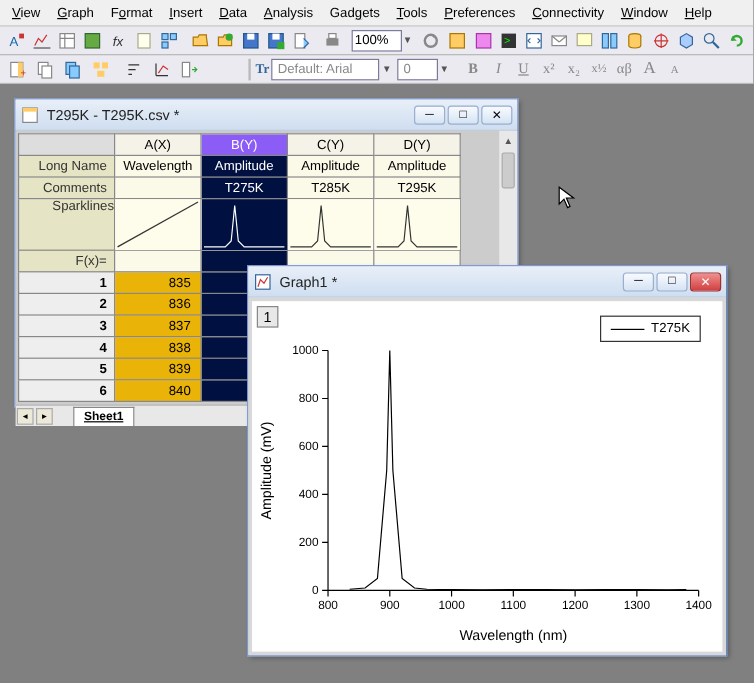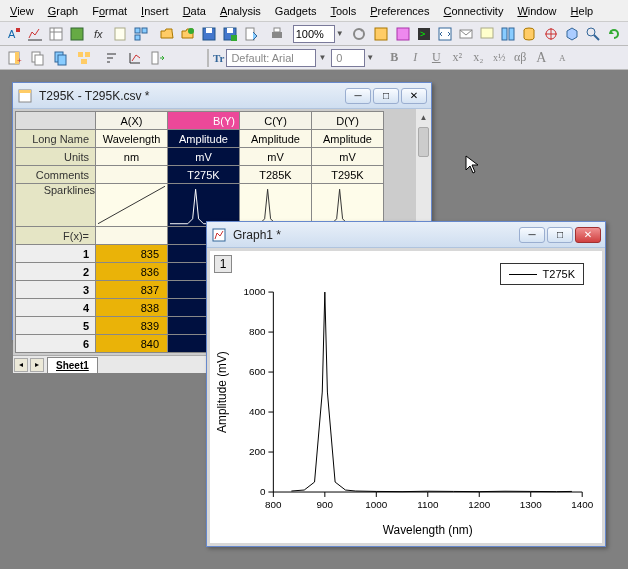--- a/index.html
+++ b/index.html
@@ -31,38 +31,38 @@
 .winbtns { display: flex; gap: 2px; }
 .winbtn { width: 26px; height: 16px; border: 1px solid #9aaed0; border-radius: 3px; background: linear-gradient(#f8fbff,#d5e3f3); display: inline-flex; align-items: center; justify-content: center; cursor: pointer; font-size: 10px; }
 .winbtn.red { background: linear-gradient(#f09090,#d04040); color: white; border-color: #a03030; }
 
 
 .ws-body { background: #ccc; padding: 2px; }
 .ws-table { border-collapse: collapse; background: white; font-size: 11px; }
 .ws-table td, .ws-table th { border: 1px solid #888; padding: 2px 4px; text-align: center; height: 18px; }
 .ws-table .rowhead { background: #e5e5c5; text-align: right; padding-right: 6px; width: 80px; font-weight: normal; color: #333; }
 .ws-table .colhead { background: #f5f3e8; width: 72px; font-weight: normal; }
-.ws-table .colhead.sel { background: #ec4899; color: white; text-align: right; }
+.ws-table .colhead.sel { background: #8b5cf6; color: white; }
 .ws-table .meta { background: #fbf9e8; }
 .ws-table .meta.sel { background: #001040; color: white; }
 .ws-table .numcell { text-align: right; padding-right: 8px; background: #eab308; }
 .ws-table .numcell.sel { background: #001040; color: white; }
 .ws-table .rownum { background: #eee; text-align: right; padding-right: 6px; width: 80px; }
 .spark { height: 42px !important; padding: 0 !important; }
 .spark-cell { background: #fefcea; position: relative; }
 .spark-cell.sel { background: #001040; }
 .spark svg { width: 100%; height: 42px; display: block; }
 
 .ws-scroll-v { position: absolute; right: 0; top: 26px; bottom: 18px; width: 16px; background: #e8e8e8; border-left: 1px solid #ccc; }
 .ws-scroll-v .thumb { position: absolute; left: 2px; right: 2px; top: 18px; height: 30px; background: #ccc; border: 1px solid #aaa; border-radius: 2px; }
 .ws-scroll-v .arr { position: absolute; left: 0; right: 0; height: 16px; display: flex; align-items: center; justify-content: center; font-size: 8px; color: #555; }
 
 .sheet-tabs { height: 18px; background: #e8e8e8; display: flex; align-items: center; border-top: 1px solid #aaa; font-size: 10px; }
 .sheet-tabs .navbtn { width: 14px; height: 14px; border: 1px solid #aaa; margin: 0 1px; display: flex; align-items: center; justify-content: center; font-size: 8px; background: #ece9d8; }
-.sheet-tabs .tab { padding: 2px 8px; background: white; border: 1px solid #888; border-bottom: none; font-weight: bold; margin-left: 2px; text-decoration: underline; }
+.sheet-tabs .tab { padding: 2px 8px; background: white; border: 1px solid #888; border-bottom: none; font-weight: bold; margin-left: 16px; text-decoration: underline; }
 
 
 .graph-body { background: #d8d8d8; padding: 1px; position: relative; }
 .plot-area { background: white; margin: 2px; position: relative; height: 292px; }
 .layer-num { position: absolute; left: 4px; top: 4px; width: 18px; height: 18px; background: #e8e8e8; border: 1px solid #888; display: flex; align-items: center; justify-content: center; font-size: 12px; }
 .legend-box { position: absolute; right: 18px; top: 12px; background: white; border: 1px solid #333; padding: 4px 8px; font-size: 11px; display: flex; align-items: center; gap: 6px; }
 .legend-line { width: 28px; height: 1px; background: black; }
 .cursor { position: absolute; left: 465px; top: 155px; width: 16px; height: 20px; pointer-events: none; }
 </style>
 </head>
@@ -338,27 +338,20 @@
         <th class="colhead sel">B(Y)</th>
         <th class="colhead">C(Y)</th>
         <th class="colhead">D(Y)</th>
       </tr>
       <tr>
             <th class="rowhead">Long Name</th>
         <td class="meta">Wavelength</td>
         <td class="meta sel">Amplitude</td>
         <td class="meta">Amplitude</td>
         <td class="meta">Amplitude</td>
-          </tr>
-      <tr>
-            <th class="rowhead">Units</th>
-        <td class="meta">nm</td>
-        <td class="meta sel">mV</td>
-        <td class="meta">mV</td>
-        <td class="meta">mV</td>
           </tr>
       <tr>
             <th class="rowhead">Comments</th>
         <td class="meta"></td>
         <td class="meta sel">T275K</td>
         <td class="meta">T285K</td>
         <td class="meta">T295K</td>
           </tr>
       <tr>
             <th class="rowhead spark" style="vertical-align:top">Sparklines</th>

